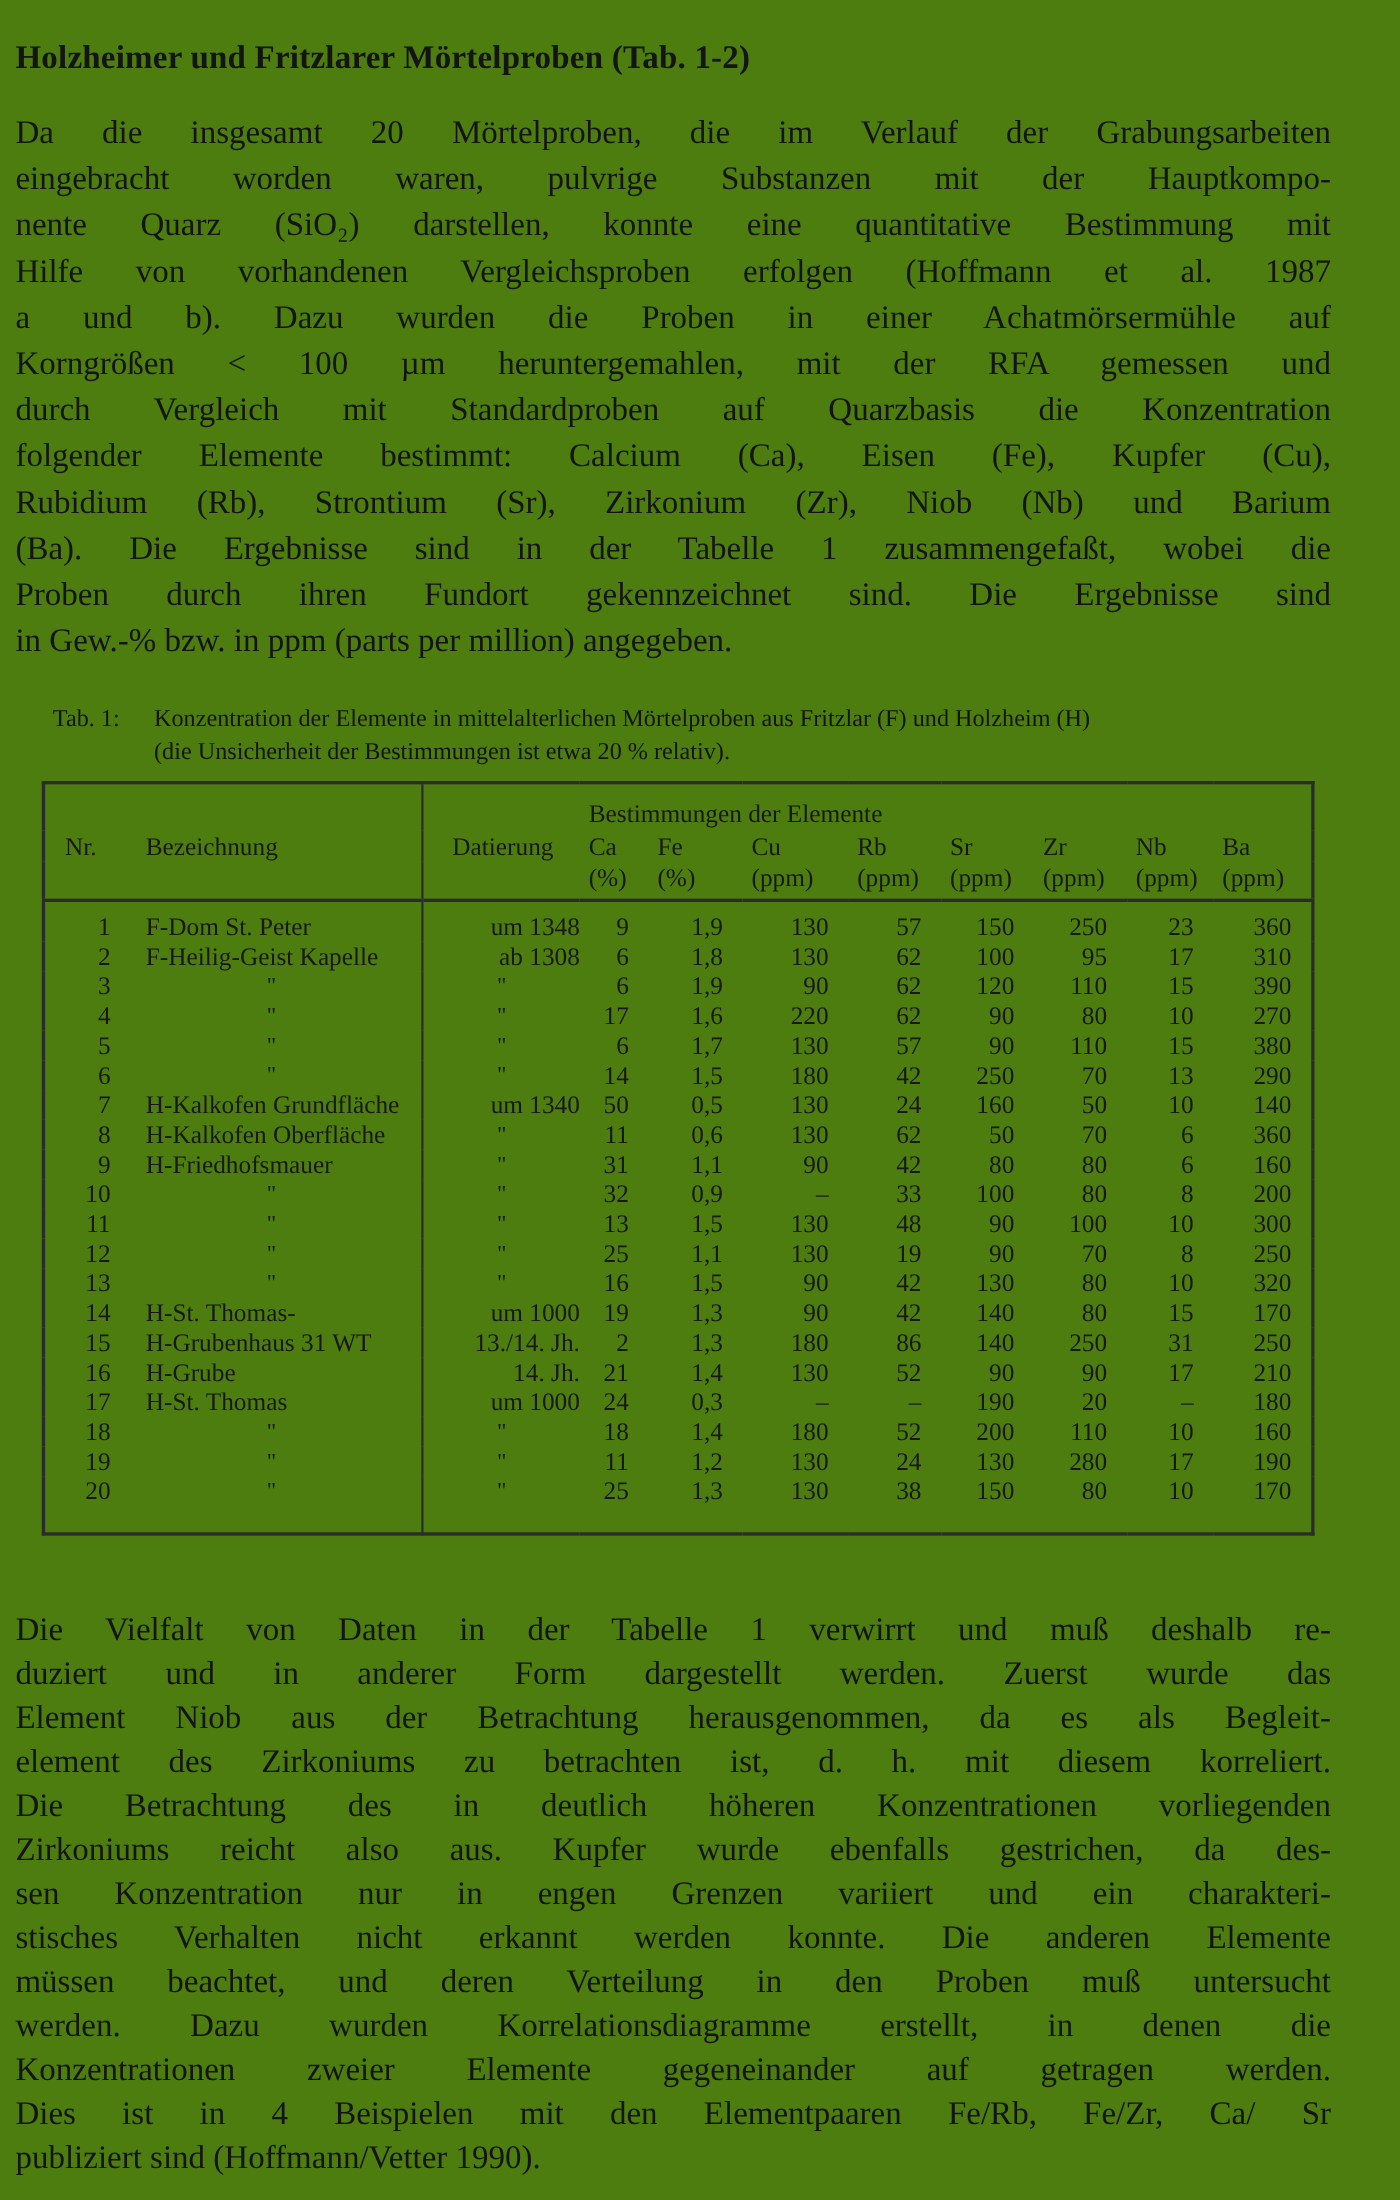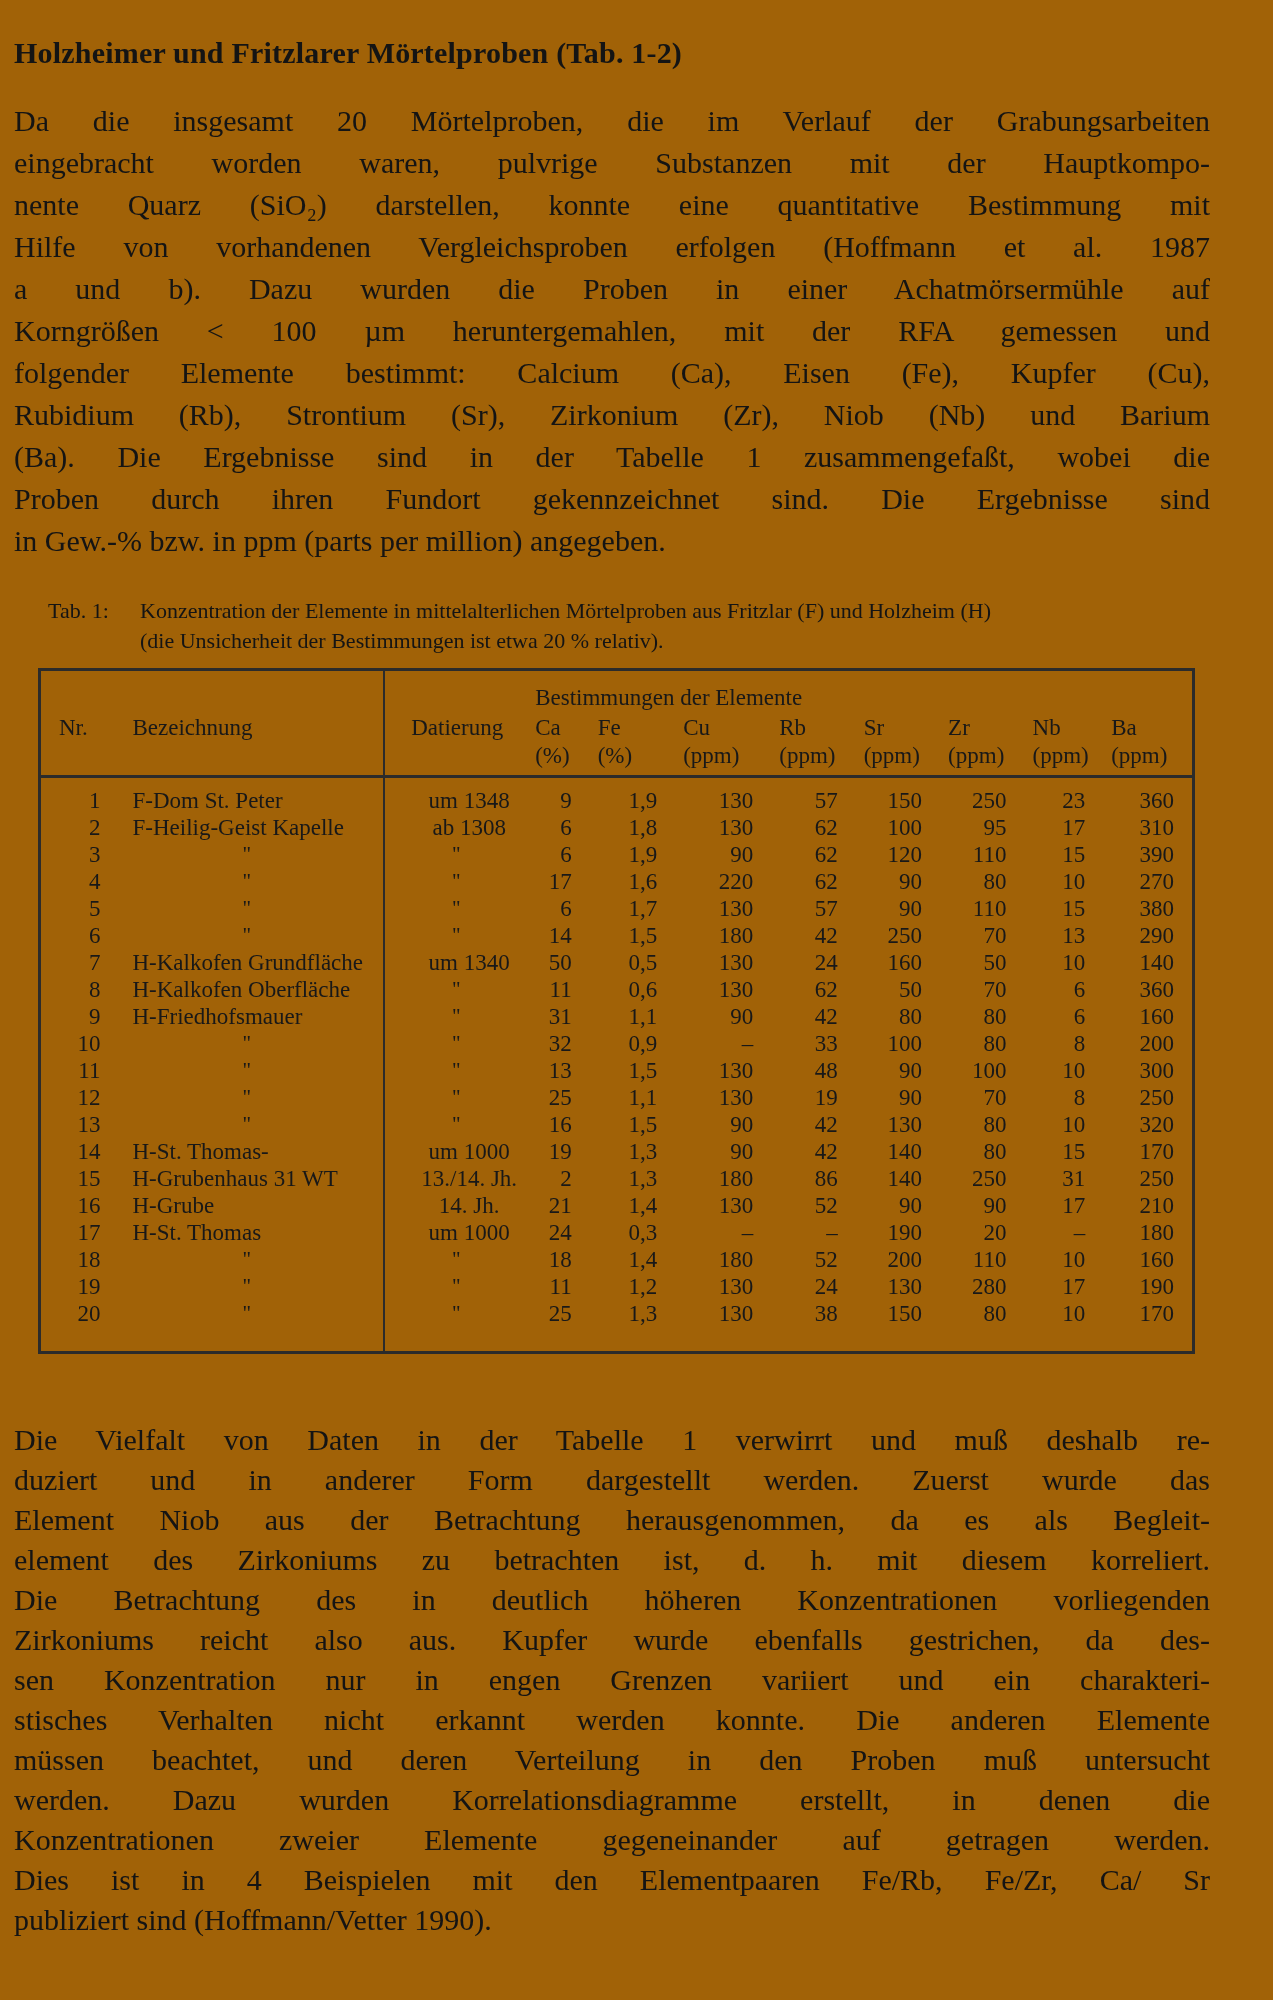--- a/index.html
+++ b/index.html
@@ -1,19 +1,19 @@
 <!DOCTYPE html>
 <html><head>
 <meta charset="utf-8">
 <style>
   html,body{margin:0;padding:0;}
   .page{
     position:relative;
     width:1273px;height:2000px;
-    background:#a16207;
+    background:#4d7c0f;
     color:#141414;
     font-family:"Liberation Serif", serif;
     box-sizing:border-box;
     padding:36px 63px 0 14px;
     overflow:hidden;
   }
   .heading{
     font-size:30px;font-weight:bold;
     letter-spacing:.2px;
     margin:0 0 30px 0;
@@ -46,38 +46,39 @@
   .h-datierung{width:125px;padding-left:26px;}
   .h-ca{width:62px}.h-fe{width:92px}.h-cu{width:100px}.h-rb{width:84px}
   .h-sr{width:84px}.h-zr{width:84px}.h-nb{width:76px}.h-ba{width:90px}
   tr.units th{border-bottom:3px solid #2b2b2b;padding-bottom:6px;}
   .divL{border-left:2.5px solid #2b2b2b;}
   tbody td{height:27px;line-height:27px;}
   tbody tr:first-child td{padding-top:9px;}
   tbody tr:last-child td{padding-bottom:24px;}
   .c-nr{text-align:right;padding-right:10px;}
   .c-bez{text-align:left;padding-left:22px;}
-  .c-dat{text-align:center;padding-left:26px;}
+  .c-dat{text-align:right;padding-left:26px;}
   td.ditto{text-align:center;padding-left:0;font-size:21px;}
   .c-num{text-align:right;padding-right:18px;}
 </style>
 </head>
 <body>
 
 <div class="page">
 
   <h1 class="heading">Holzheimer und Fritzlarer Mörtelproben (Tab. 1-2)</h1>
 
   <div class="para">
       <div class="tline">Da die insgesamt 20 Mörtelproben, die im Verlauf der Grabungsarbeiten</div>
       <div class="tline">eingebracht worden waren, pulvrige Substanzen mit der Hauptkompo-</div>
       <div class="tline">nente Quarz (SiO₂) darstellen, konnte eine quantitative Bestimmung mit</div>
       <div class="tline">Hilfe von vorhandenen Vergleichsproben erfolgen (Hoffmann et al. 1987</div>
       <div class="tline">a und b). Dazu wurden die Proben in einer Achatmörsermühle auf</div>
       <div class="tline">Korngrößen &lt; 100 µm heruntergemahlen, mit der RFA gemessen und</div>
+      <div class="tline">durch Vergleich mit Standardproben auf Quarzbasis die Konzentration</div>
       <div class="tline">folgender Elemente bestimmt: Calcium (Ca), Eisen (Fe), Kupfer (Cu),</div>
       <div class="tline">Rubidium (Rb), Strontium (Sr), Zirkonium (Zr), Niob (Nb) und Barium</div>
       <div class="tline">(Ba). Die Ergebnisse sind in der Tabelle 1 zusammengefaßt, wobei die</div>
       <div class="tline">Proben durch ihren Fundort gekennzeichnet sind. Die Ergebnisse sind</div>
       <div class="tline tline-last">in Gew.-% bzw. in ppm (parts per million) angegeben.</div>
     </div>
 
   <div class="caption">
     <span class="cap-label">Tab. 1:</span>
     <span class="cap-text">

